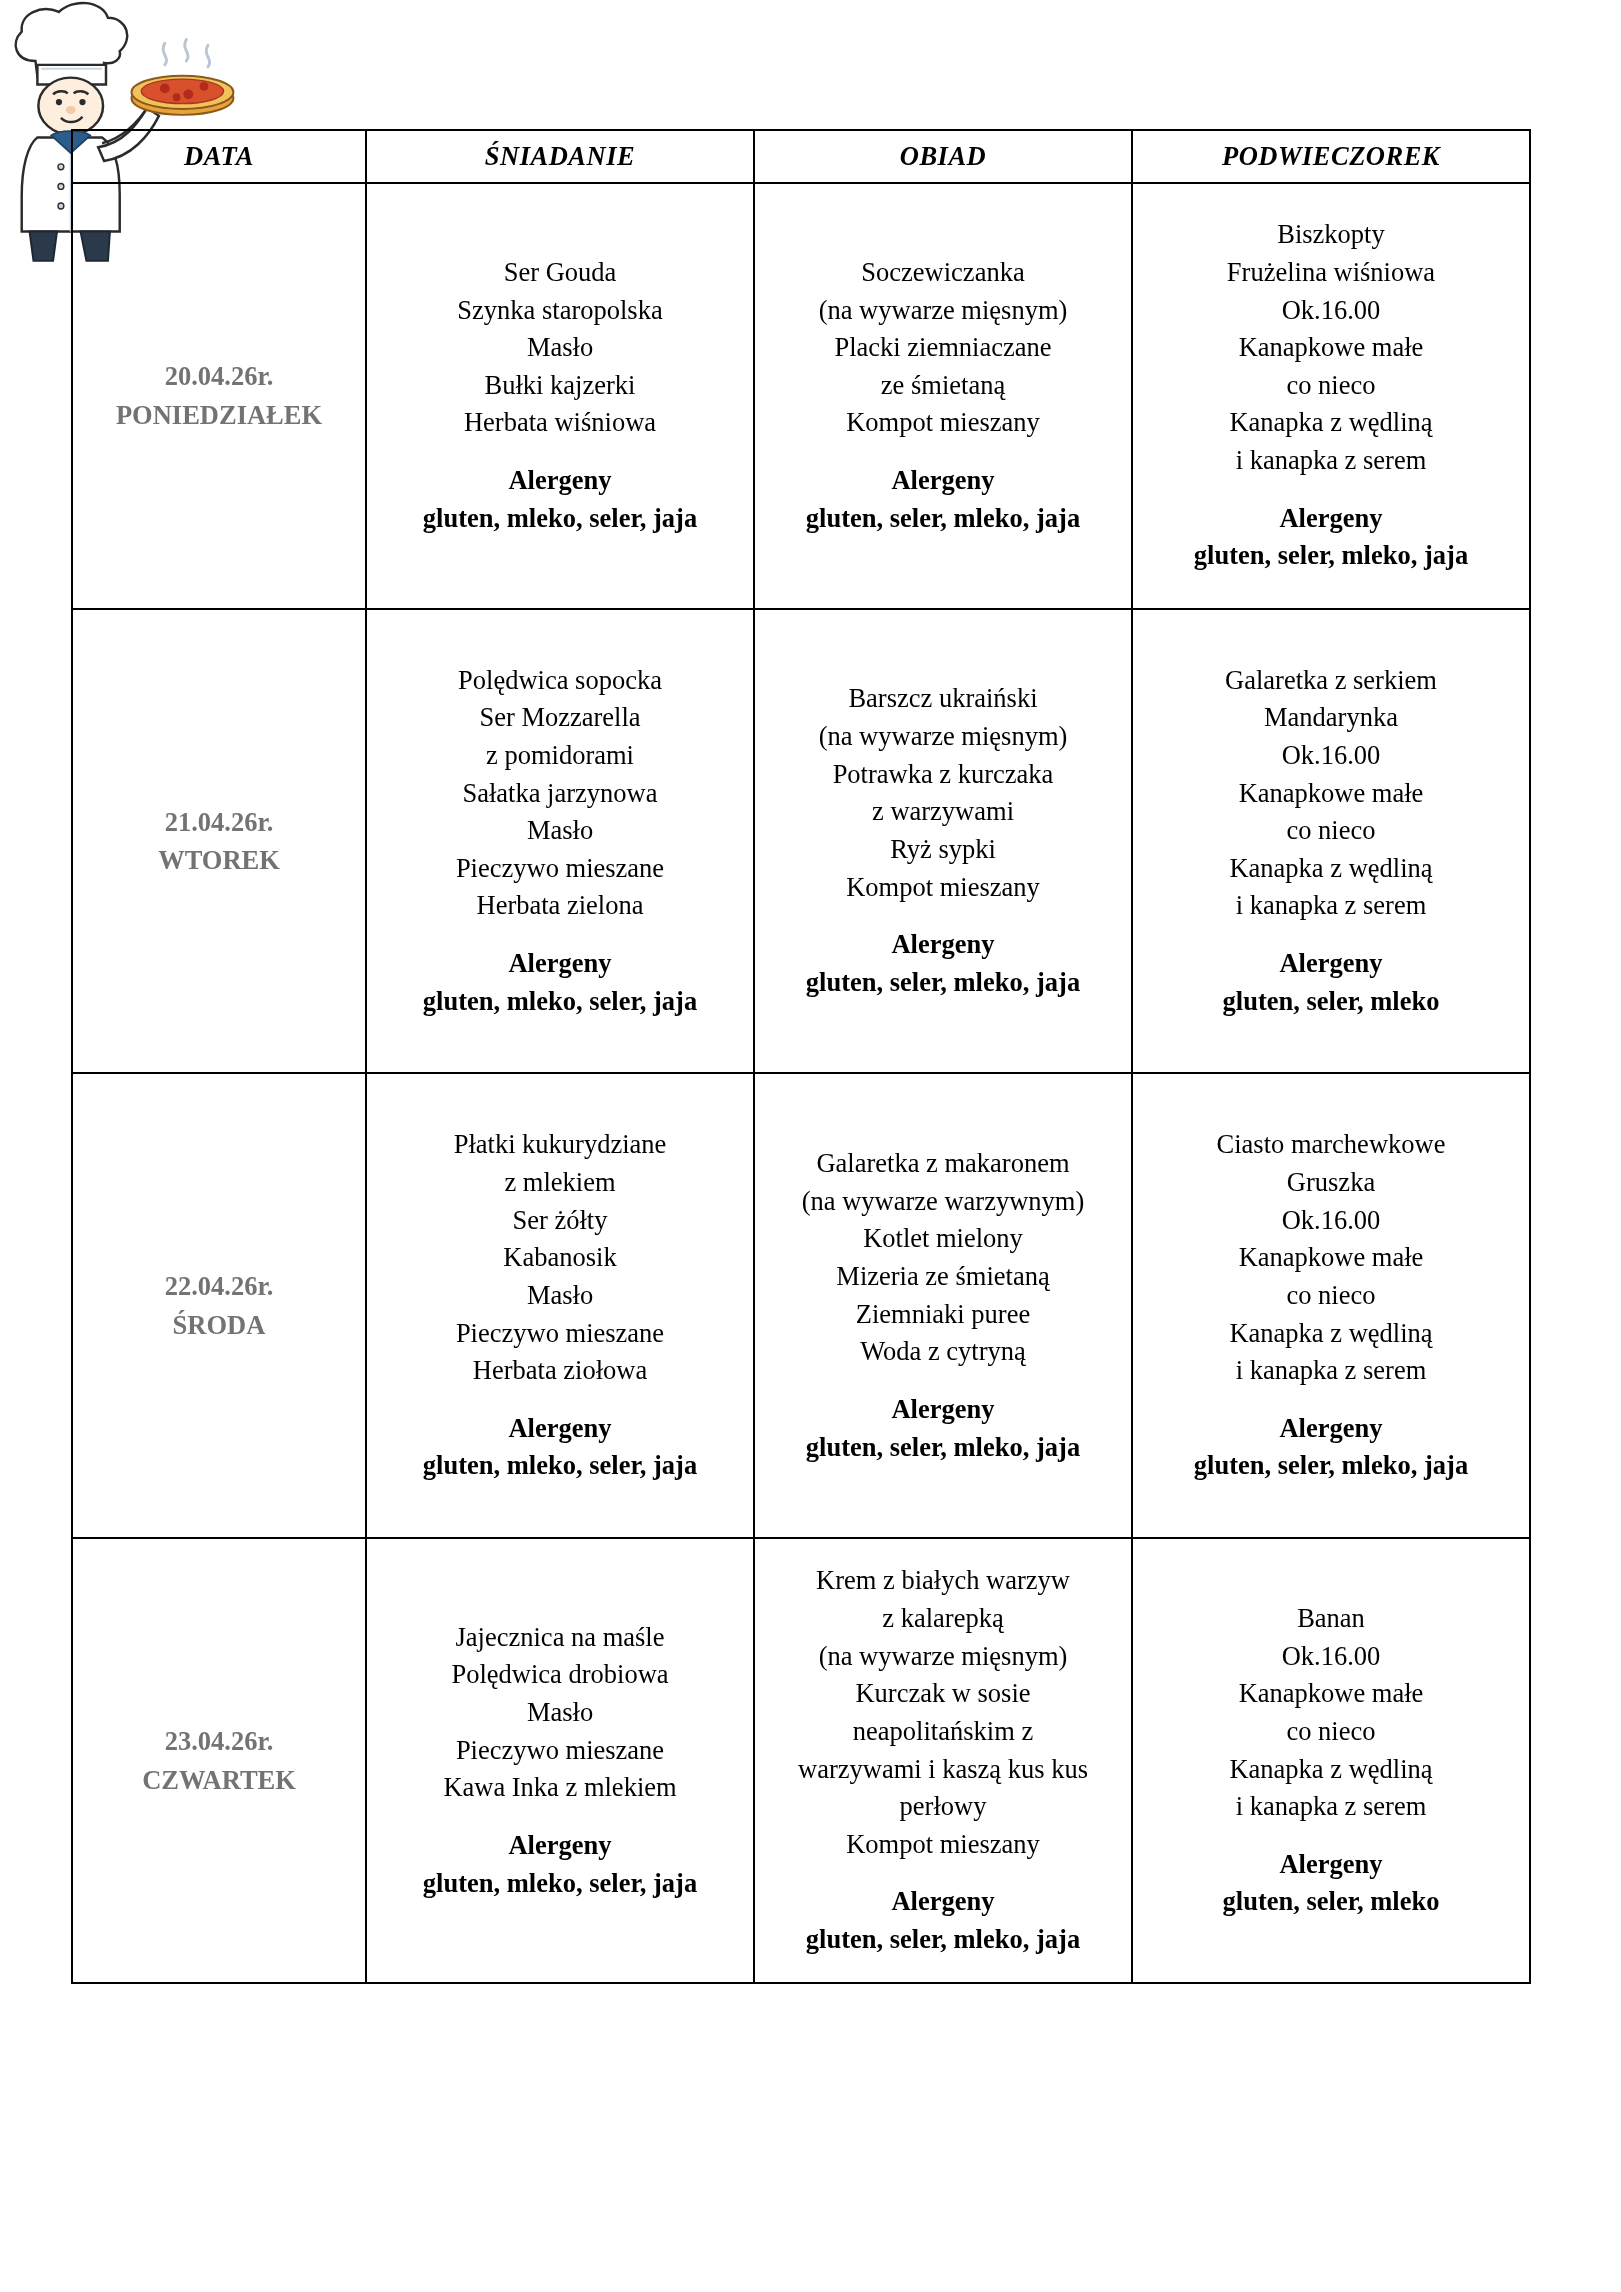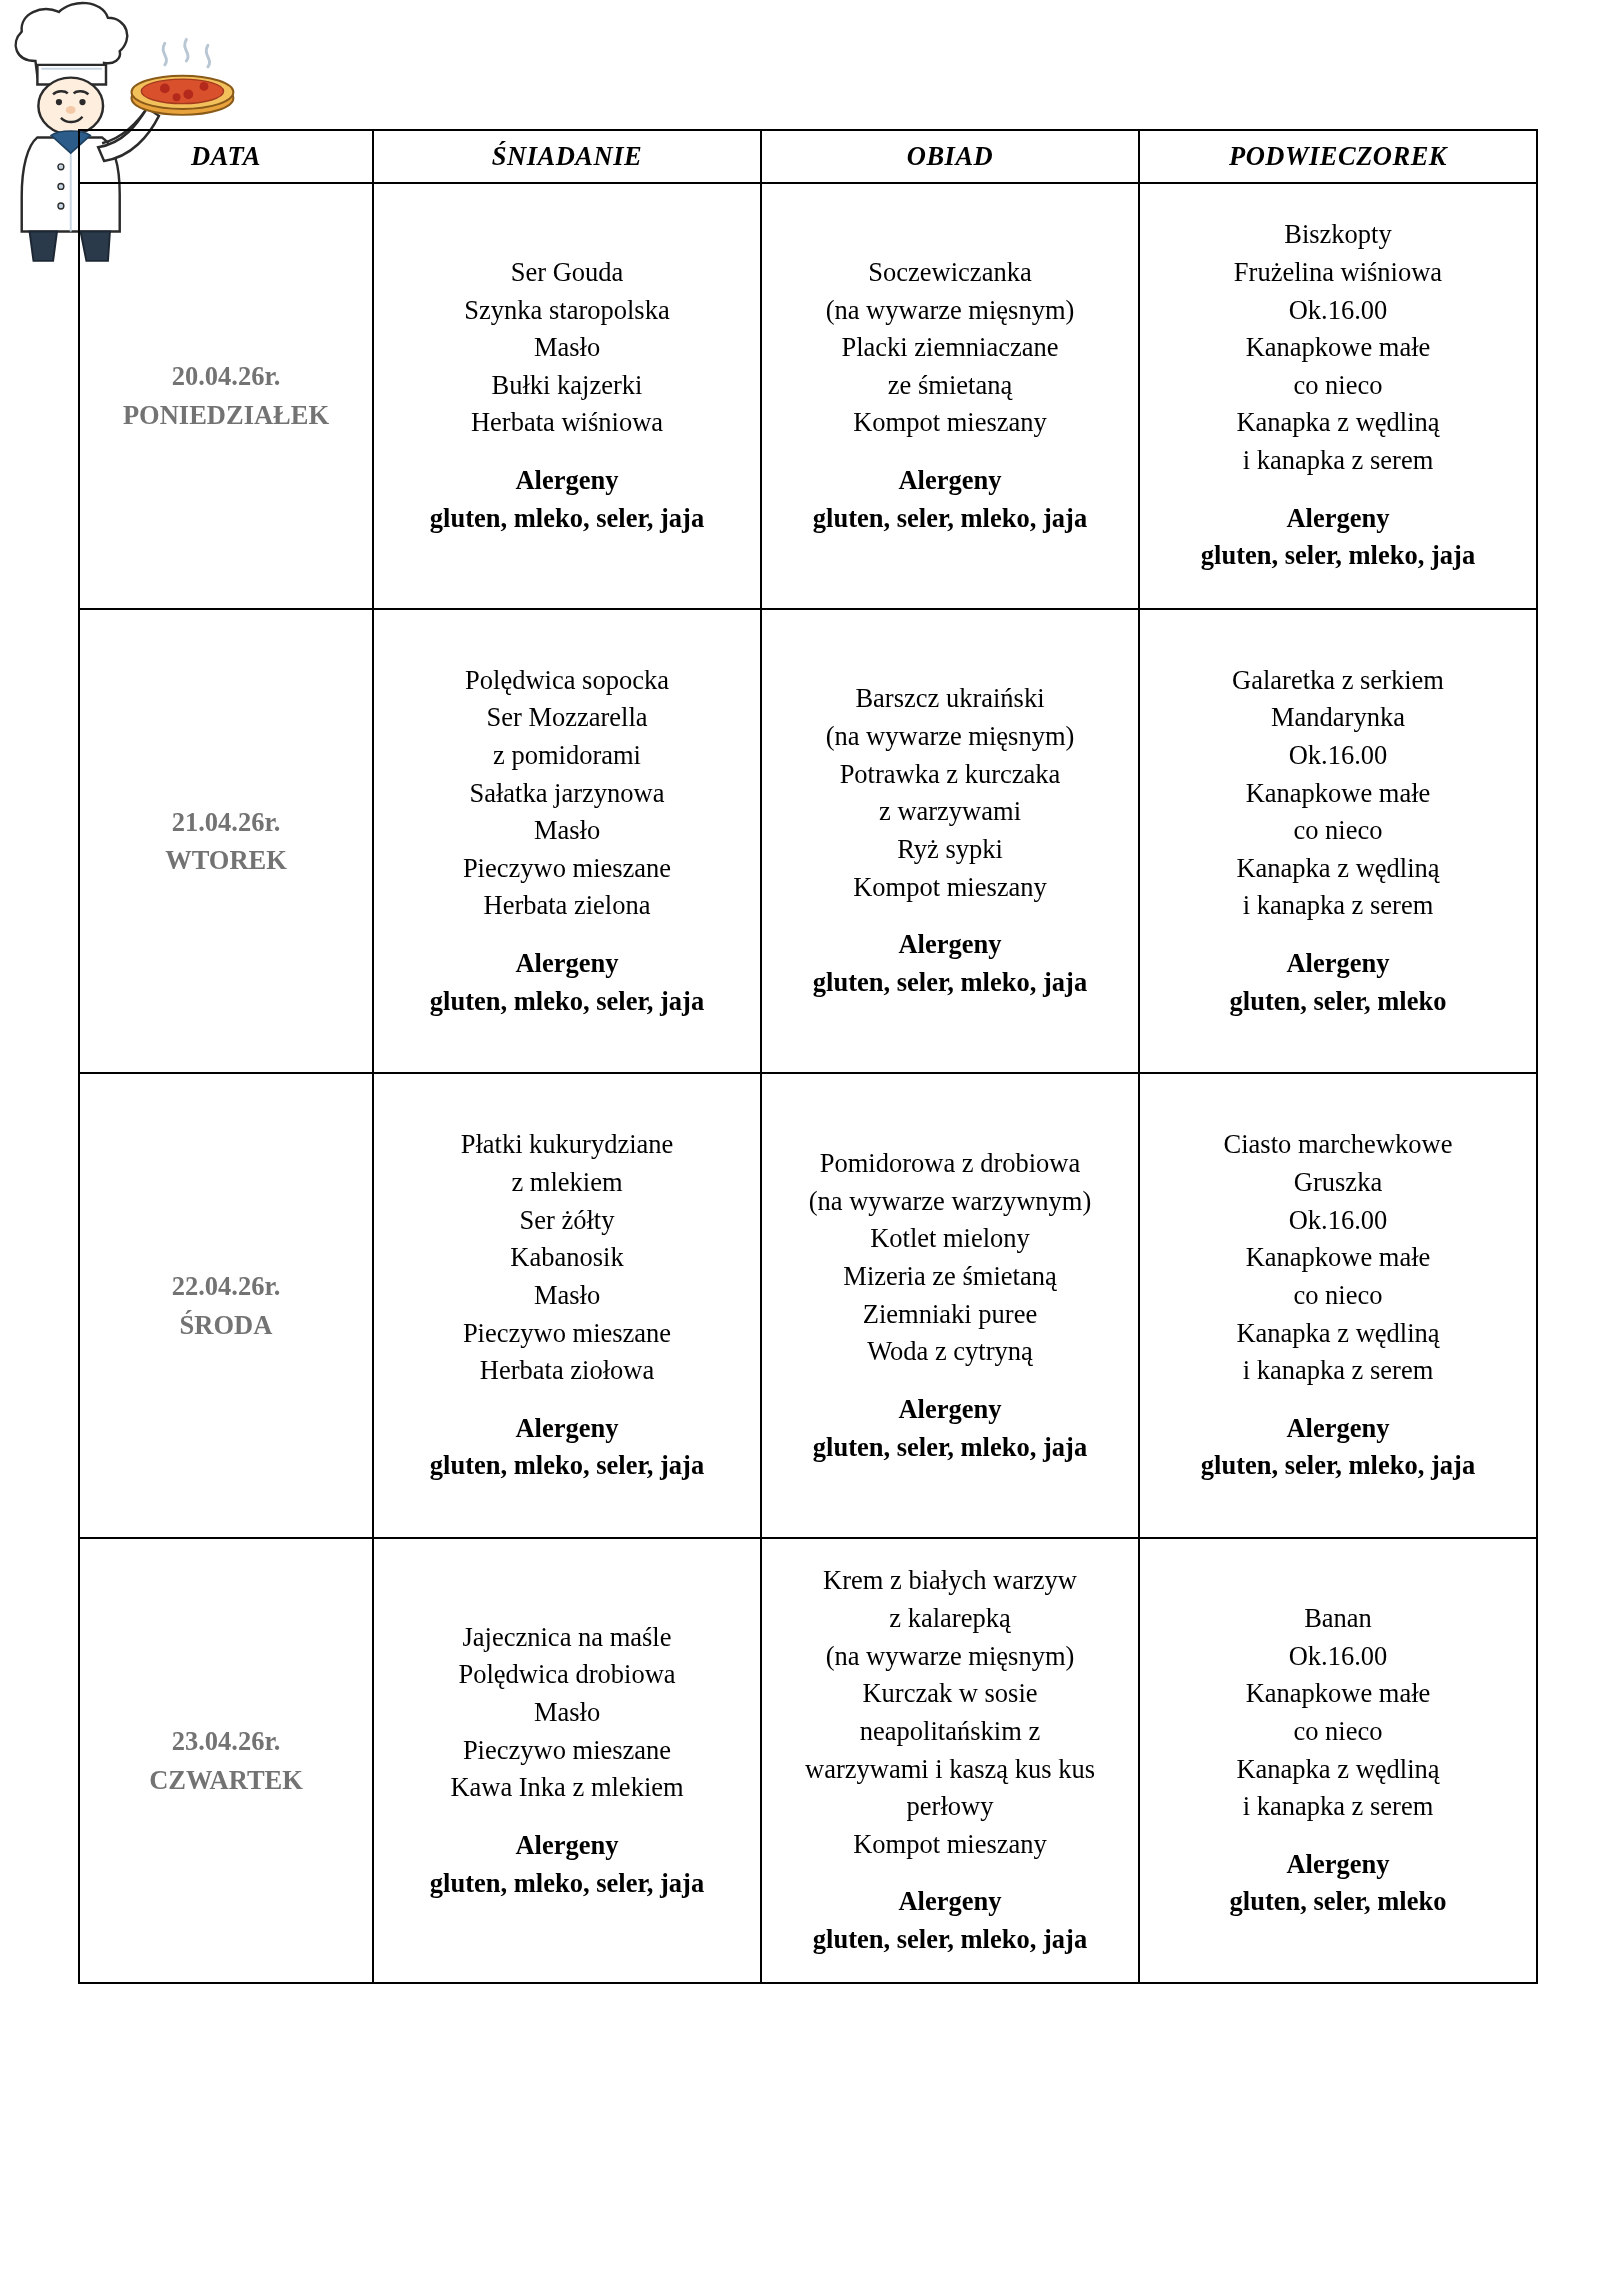--- a/index.html
+++ b/index.html
@@ -28,21 +28,21 @@
     position: absolute;
     left: 7.8px;
     top: 0px;
     width: 245px;
     height: 265px;
     pointer-events: none;
   }
 
   .menu-table-wrap {
     position: absolute;
-    left: 78px;
+    left: 71px;
     top: 129px;
     width: 1520px;
   }
 
   table.menu {
     border-collapse: collapse;
     width: 1458px;
     table-layout: fixed;
   }
 
@@ -268,21 +268,21 @@
               <span>Kabanosik</span>
               <span>Masło</span>
               <span>Pieczywo mieszane</span>
               <span>Herbata ziołowa</span>
             </div>
             <span class="alergeny-label">Alergeny</span>
             <span class="alergeny-list">gluten, mleko, seler, jaja</span>
           </td>
           <td class="meal">
             <div class="meal-lines">
-              <span>Pomidorowa z drobiowa</span>
+              <span>Galaretka z makaronem</span>
               <span>(na wywarze warzywnym)</span>
               <span>Kotlet mielony</span>
               <span>Mizeria ze śmietaną</span>
               <span>Ziemniaki puree</span>
               <span>Woda z cytryną</span>
             </div>
             <span class="alergeny-label">Alergeny</span>
             <span class="alergeny-list">gluten, seler, mleko, jaja</span>
           </td>
           <td class="meal">

